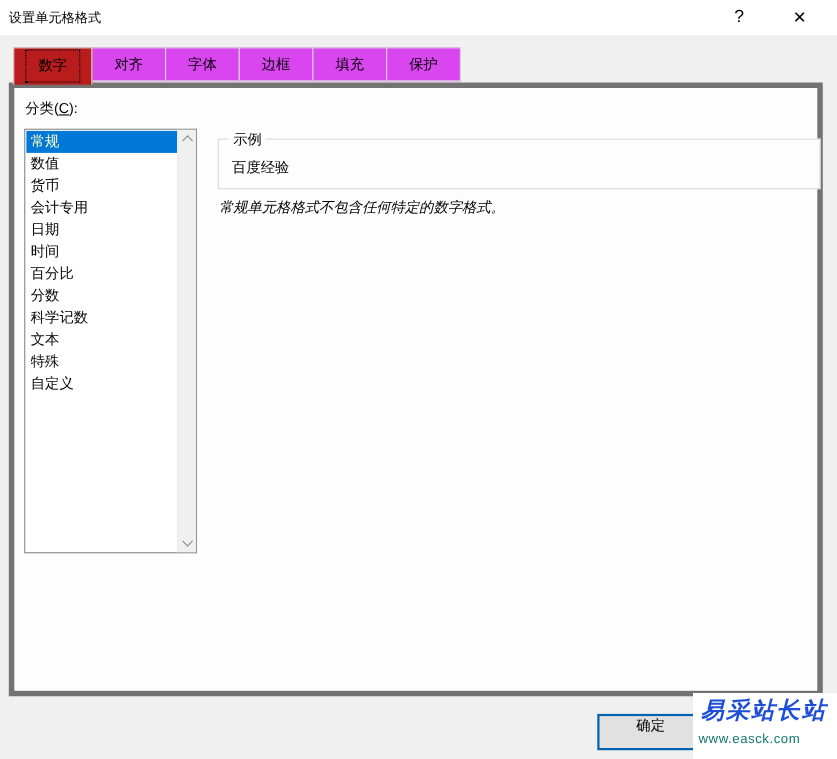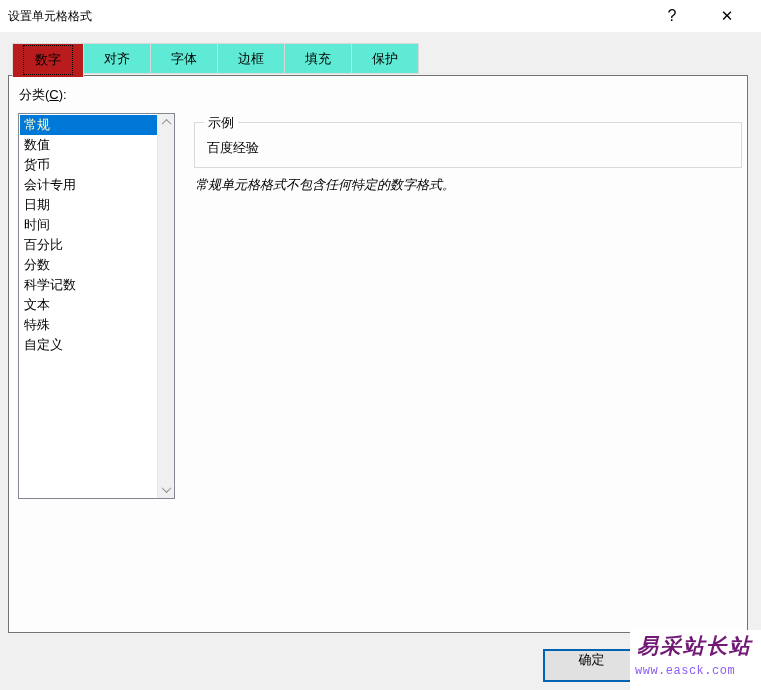--- a/index.html
+++ b/index.html
@@ -17,37 +17,37 @@
     position:absolute; top:0; height:31px; width:40px;
     display:flex; align-items:center; justify-content:center;
     font-size:15px; color:#000; cursor:default; background:#ffffff;
   }
   .help-btn { left:652px; font-size:16px; }
   .close-btn { left:707px; font-size:15px; }
 
   
   .tabstrip { position:absolute; left:12px; top:43px; display:flex; z-index:3; }
   .tab {
-    height:31px; padding:4px 20px; background:#5eead4;
+    height:31px; padding:4px 20px; background:#d946ef;
     border:1px solid #d9d9d9; border-bottom:1px solid #dcdcdc;
     margin-right:-1px; display:flex; align-items:center; justify-content:center;
     font-size:13px; white-space:nowrap; position:relative;
   }
   .tab.active {
     background:#b91c1c; height:34px; border:1px solid #dcdcdc; border-bottom:none;
     z-index:4; padding:0 10px;
   }
   .tab.active .focus-ring {
     border:1px dotted #000; padding:5px 11px; margin-bottom:2px;
   }
 
   
   .tabpage {
     position:absolute; left:8px; top:75px; width:740px; height:558px;
-    background:#fdfdfd; border:1px solid #737373; z-index:2;
+    background:#fdfdfd; border:5px solid #737373; z-index:2;
   }
   .category-label { position:absolute; left:10px; top:10px; white-space:nowrap; }
   .accel { text-decoration:underline; }
 
   
   .listbox {
     position:absolute; left:9px; top:37px; width:157px; height:386px;
     background:#ffffff; border:1px solid #828790;
   }
   .list-items { position:absolute; left:1px; top:1px; right:17px; }
@@ -81,27 +81,27 @@
   .ok-button {
     position:absolute; left:543px; top:649px; width:97px; height:33px;
     background:#e1e1e1; border:2px solid #0063b1;
     display:flex; align-items:flex-start; justify-content:center;
     font-size:13px; font-family:"Liberation Sans", sans-serif; cursor:default; z-index:5;
   }
 
   
   .watermark { position:absolute; left:630px; top:630px; width:131px; height:60px; background:#ffffff; z-index:10; }
   .wm-title {
-    position:absolute; left:7px; top:2px; color:#701a75;
+    position:absolute; left:7px; top:2px; color:#1d4ed8;
     font-family:"DejaVu Serif", serif; font-style:italic; font-weight:bold;
     font-size:21px; letter-spacing:2px; white-space:nowrap;
   }
   .wm-url {
-    position:absolute; left:5px; top:34px; color:#8b5cf6;
-    font-family:Liberation Mono, monospace; font-size:12px; letter-spacing:0.5px; white-space:nowrap;
+    position:absolute; left:5px; top:34px; color:#0f766e;
+    font-family:Liberation Sans, sans-serif; font-size:12px; letter-spacing:0.5px; white-space:nowrap;
   }
 </style>
 </head>
 <body>
 
 <div class="titlebar">
   <div class="title">设置单元格格式</div>
   <div class="cap-btn help-btn">
     <span>?</span>
   </div>

